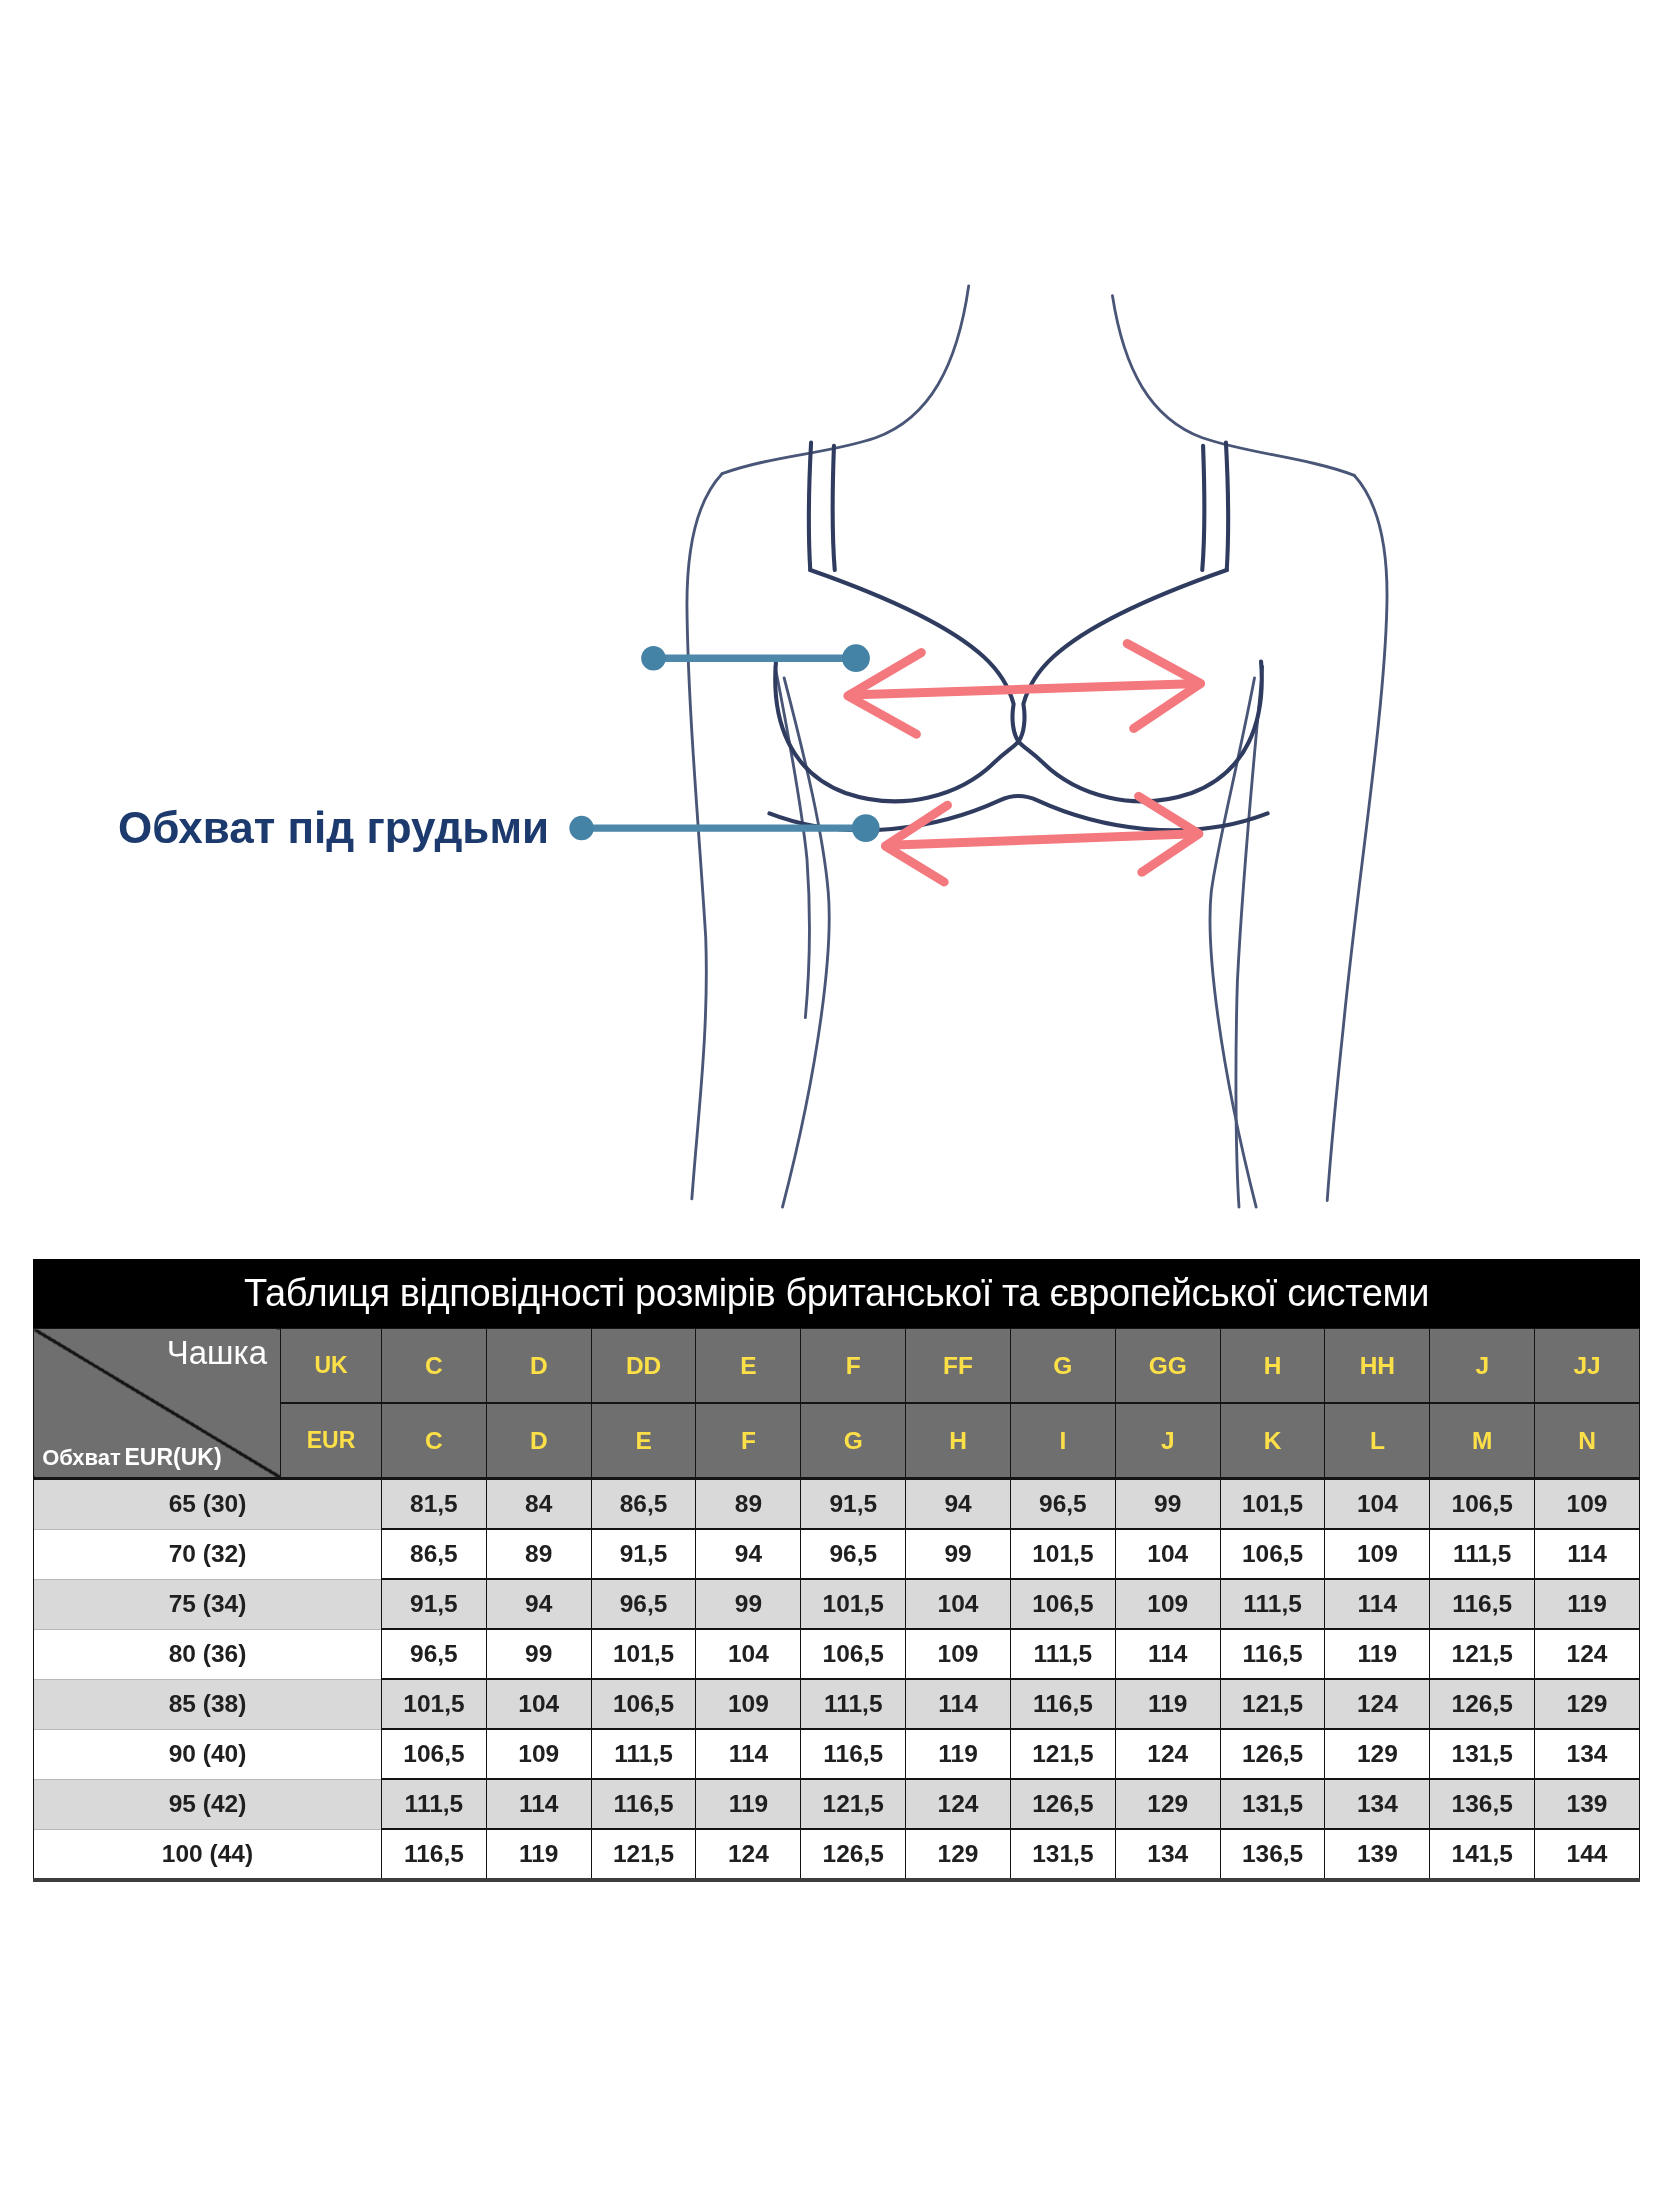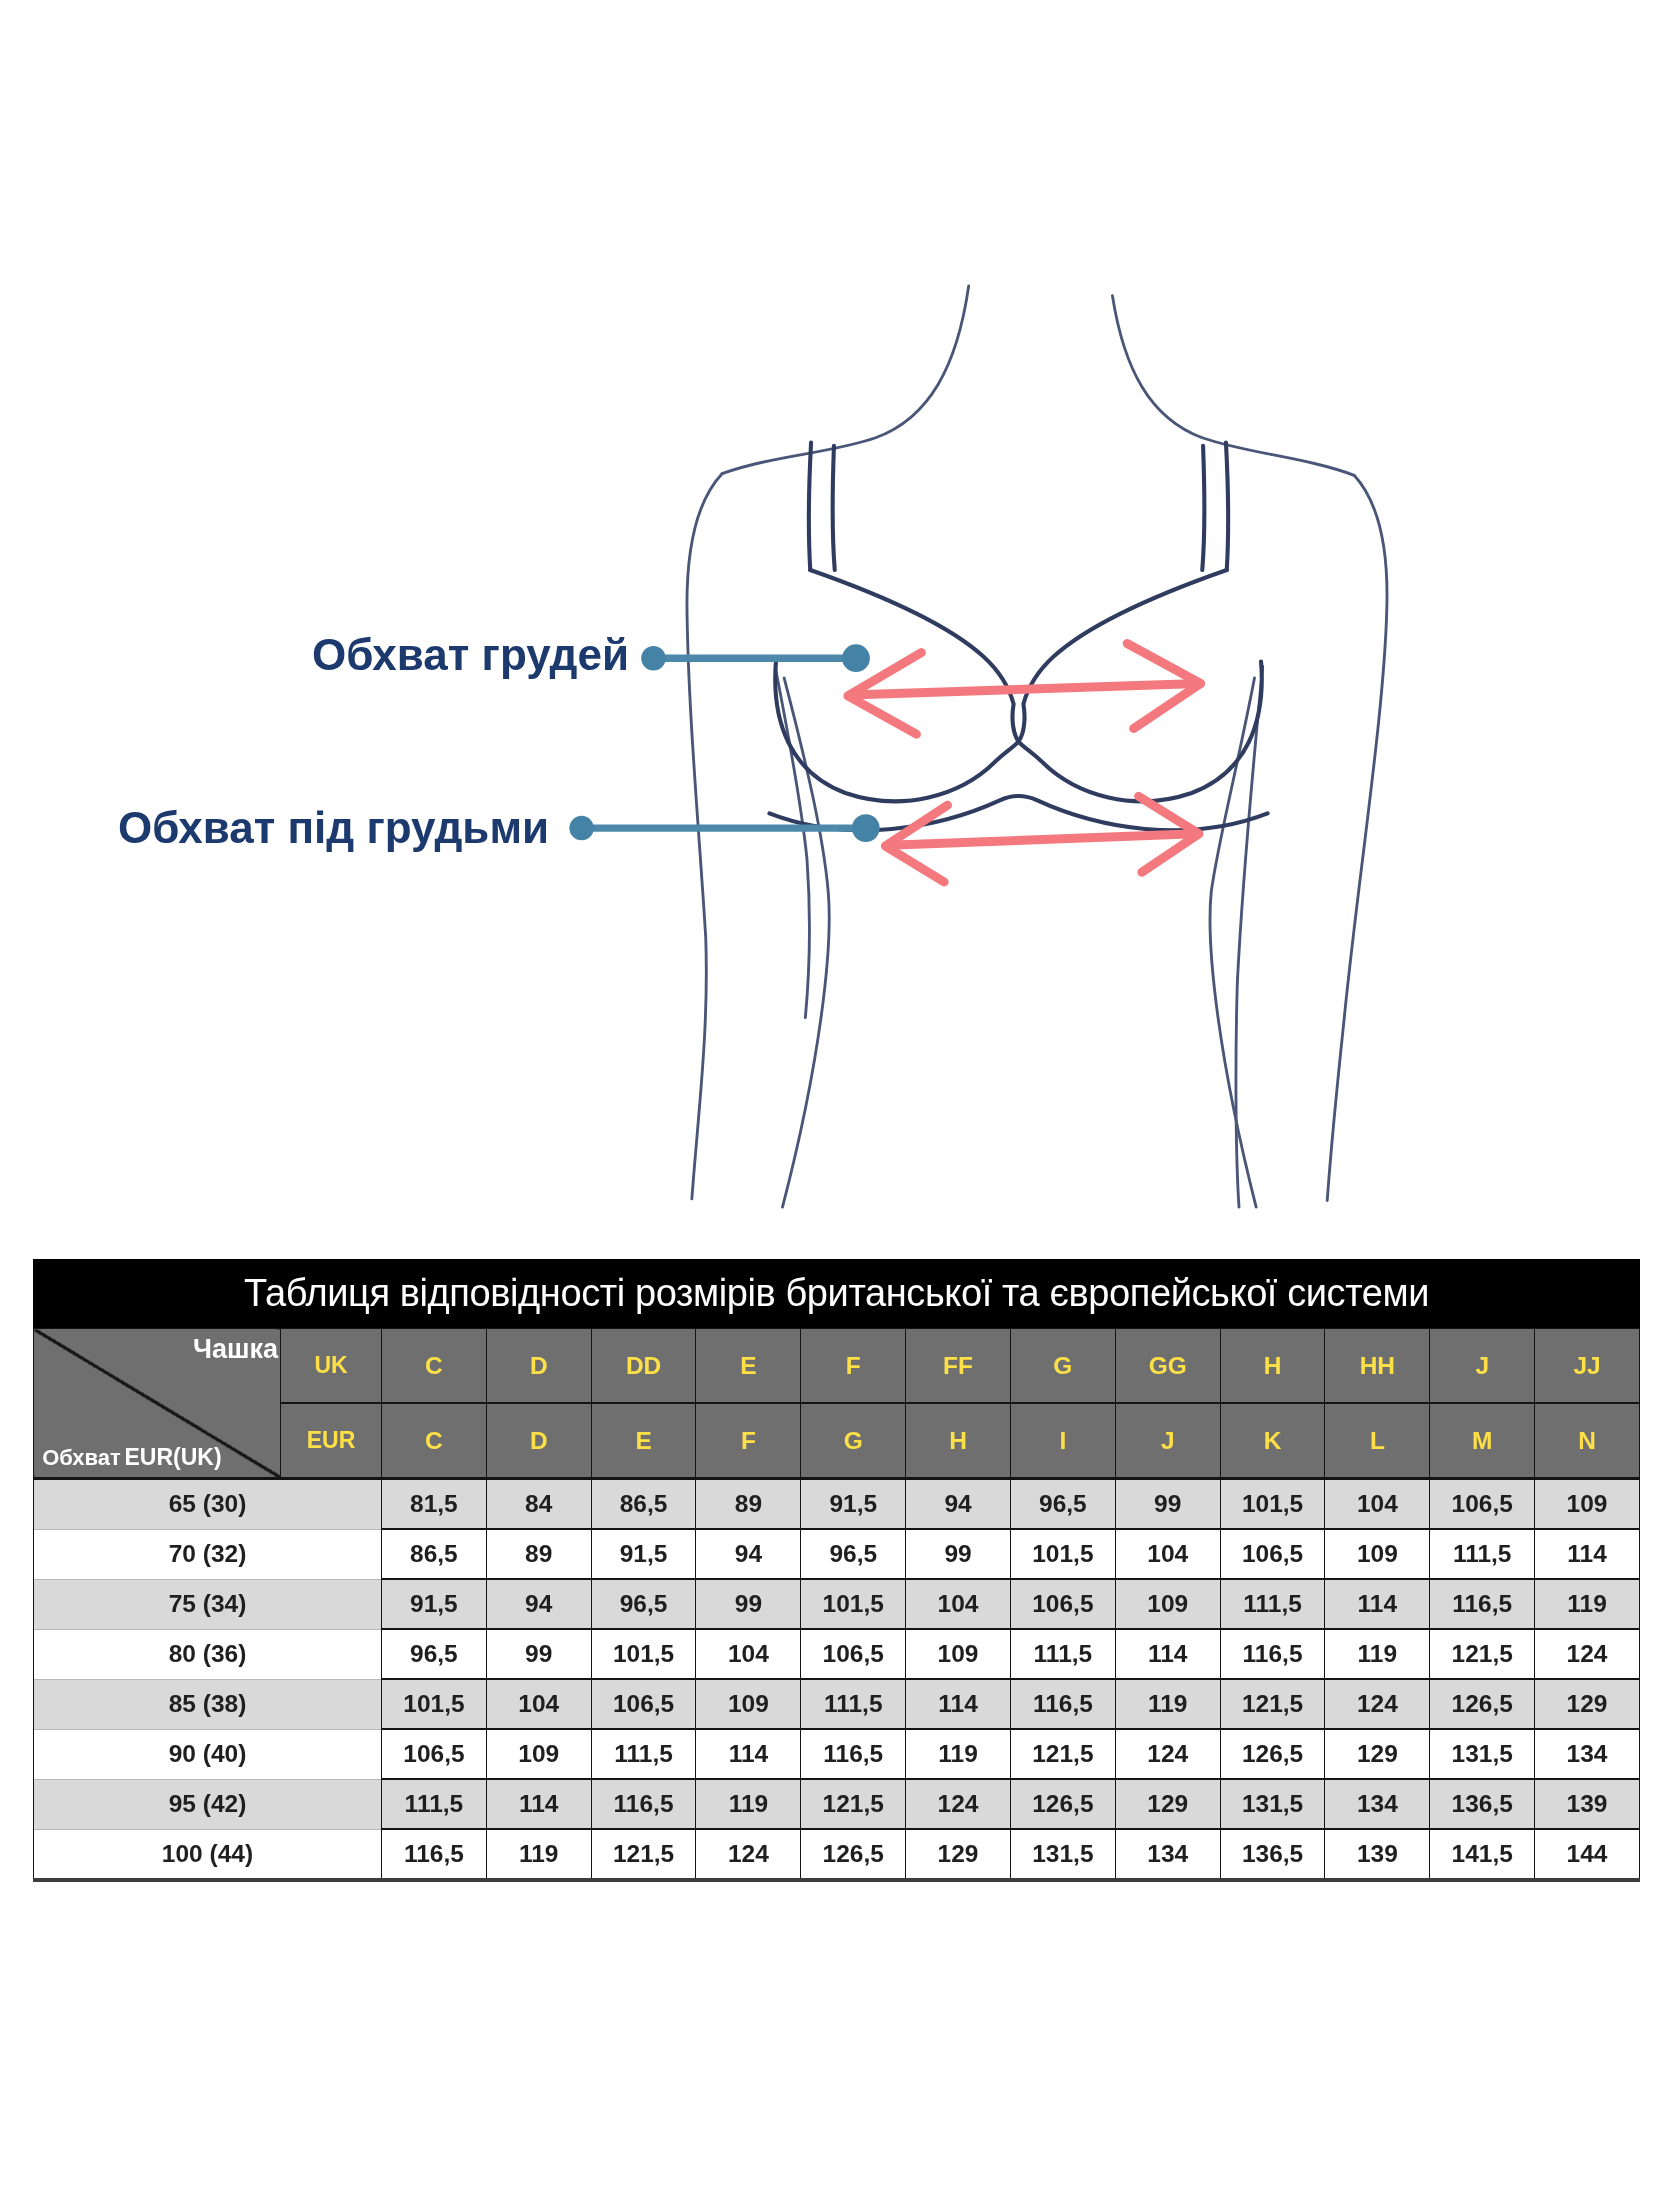--- a/index.html
+++ b/index.html
@@ -34,22 +34,22 @@
   
   .corner{
     background-color:#6f6f6f;
     background-image:linear-gradient(to bottom left,
       transparent calc(50% - 1.6px), #141414 calc(50% - 1.6px),
       #141414 calc(50% + 1.6px), transparent calc(50% + 1.6px));
     border:1.6px solid #141414;border-bottom:3.3px solid #141414;
     position:relative;height:145px;
   }
   .corner .corner-top{
-    position:absolute;top:4.9px;right:2px;
-    color:#fff;font-size:27px;font-weight:700;
+    position:absolute;top:4.9px;right:13px;
+    color:#fff;font-size:33px;font-weight:400;
   }
   .corner .corner-bottom{
     position:absolute;bottom:6.5px;left:8.2px;color:#fff;white-space:nowrap;
   }
   .corner .corner-bottom .b1{font-size:22px;font-weight:700;}
   .corner .corner-bottom .b2{font-size:23px;font-weight:700;}
   td.sys, td.cup{
     background:#6f6f6f;color:#fde047;font-weight:700;
     border:1.6px solid #141414;height:73px;
   }
@@ -120,21 +120,20 @@
           <circle cx="1048" cy="806" r="17" fill="#4583a6"></circle>
         </g>
         <g>
           <line x1="712" y1="1014" x2="1060" y2="1014" stroke="#4d87a9" stroke-width="9"></line>
           <circle cx="712" cy="1014" r="15" fill="#4583a6"></circle>
           <circle cx="1060" cy="1014" r="17" fill="#4583a6"></circle>
         </g>
       </g>
     </svg>
 
-    <div class="diag-label label-bust">Обхват грудей</div>
     <div class="diag-label label-underbust">Обхват під грудьми</div>
   </div>
 
   <div class="table-wrap">
     <div class="table-title">Таблиця відповідності розмірів британської та європейської системи</div>
 
     <table class="size-table">
       <colgroup>
         <col style="width:247px">
           <col style="width:101px">

